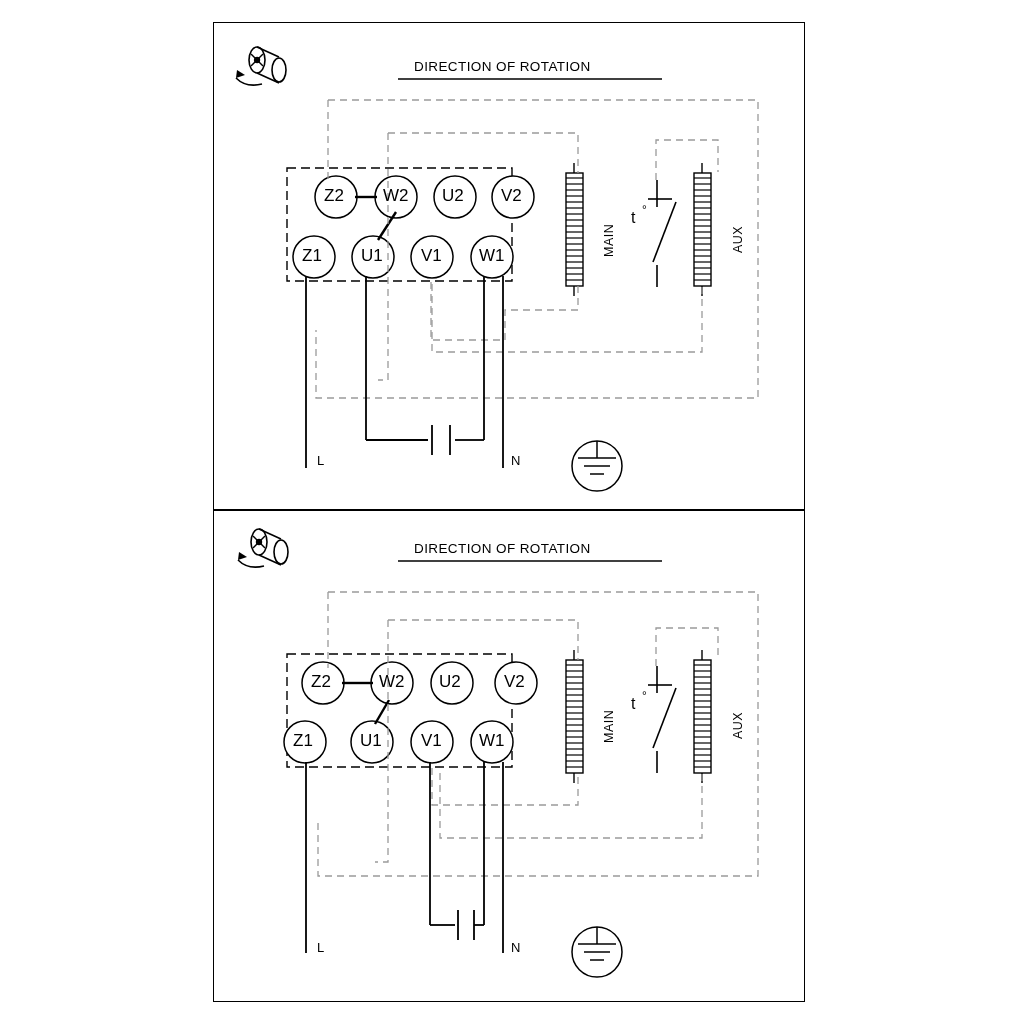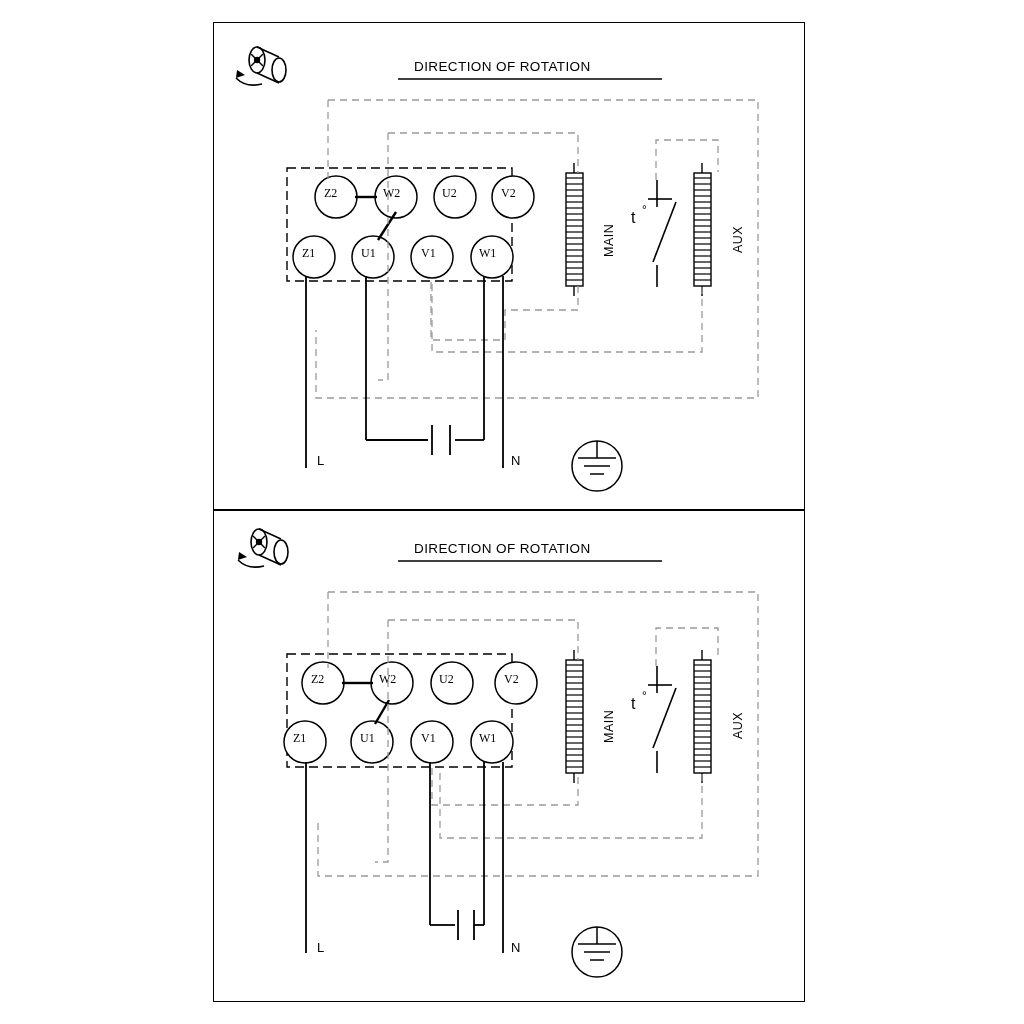--- a/index.html
+++ b/index.html
@@ -4,21 +4,21 @@
 <style>
   html,body{margin:0;padding:0;background:#ffffff;}
   body{width:1024px;height:1024px;font-family:"Liberation Sans",sans-serif;}
   #stage{position:relative;width:1024px;height:1024px;border-radius:26px;}
   .panel{position:absolute;border:1.5px solid #000;background:#fff;box-sizing:border-box;}
   .panel-top{left:213px;top:22px;width:592px;height:488px;}
   .panel-bottom{left:213px;top:510px;width:592px;height:492px;}
   svg{position:absolute;left:0;top:0;width:1024px;height:1024px;pointer-events:none;}
   .lbl{position:absolute;font-family:"Liberation Sans",sans-serif;color:#000;white-space:nowrap;}
   .title{font-size:13.5px;letter-spacing:.4px;}
-  .term{font-size:12px;font-family:Liberation Serif, serif;}
+  .term{font-size:17px;}
   .sml{font-size:13px;}
   .vert{transform:rotate(-90deg);transform-origin:left top;font-size:12.5px;letter-spacing:.5px;}
   .deg{font-size:16px;}
 </style>
 </head>
 <body>
 
 <div id="stage">
 
   <div class="panel panel-top"></div>

